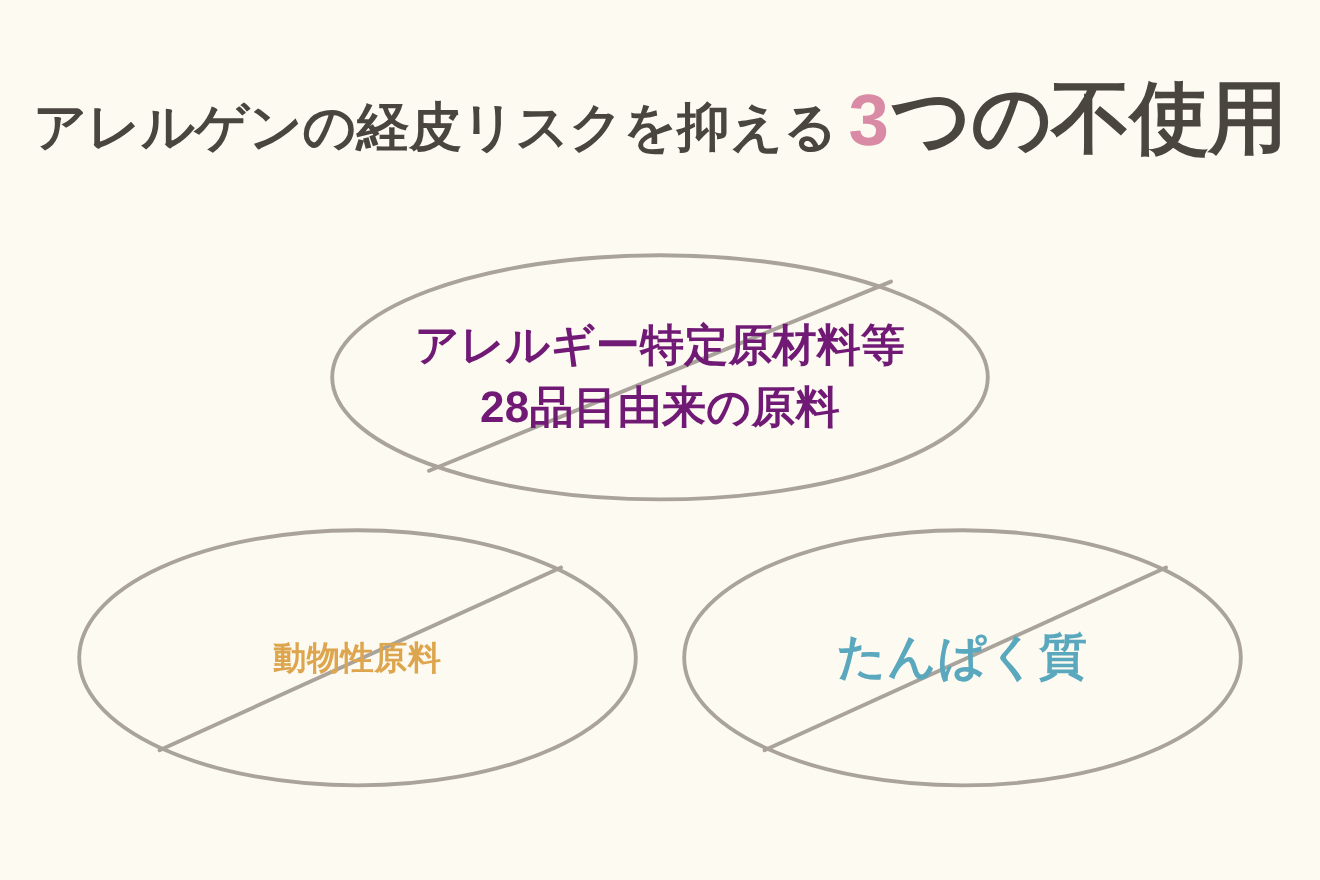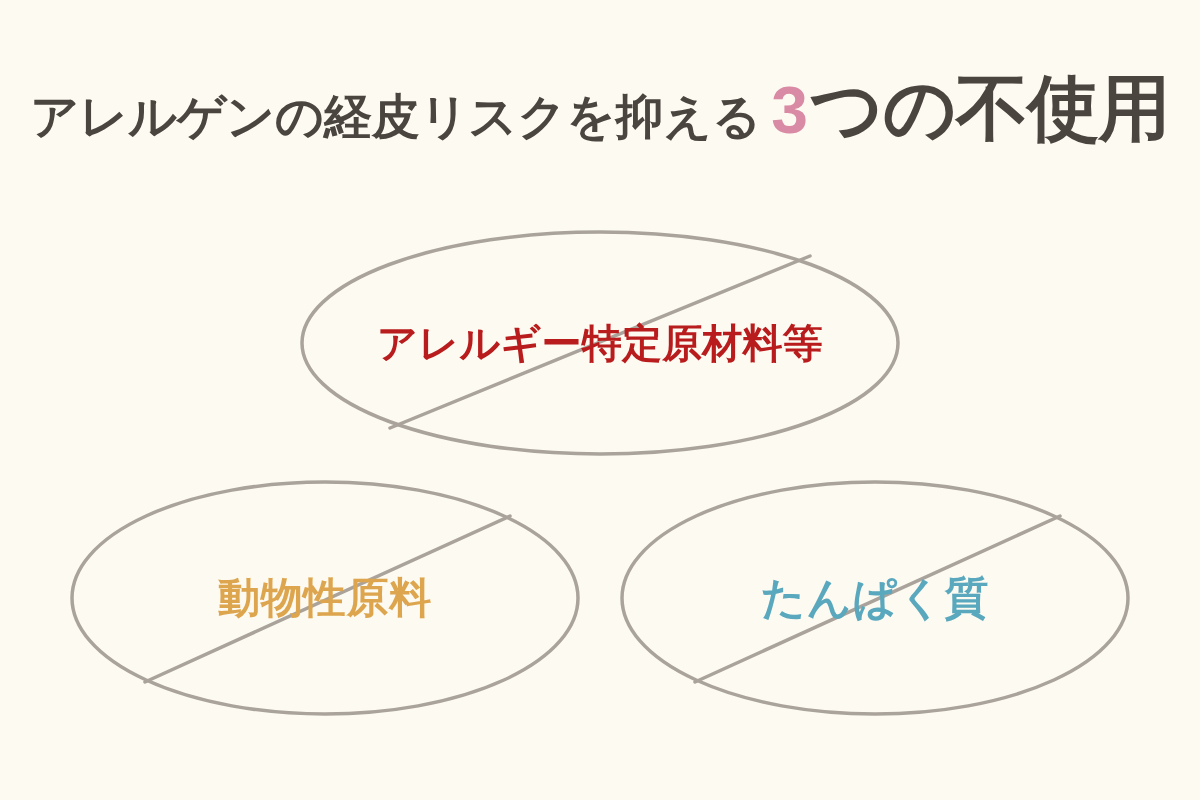--- a/index.html
+++ b/index.html
@@ -79,36 +79,36 @@
   .ellipse-label .line { display: block; }
 
   
   #group-allergen {
     left: 300px;
     top: 230px;
     width: 600px;
     height: 226px;
   }
   #group-allergen .ellipse-label {
-    color: #b91c1c;
+    color: #701a75;
     font-size: 40px;
     line-height: 1.42;
     letter-spacing: 0.005em;
   }
 
   
   #group-animal {
     left: 70px;
     top: 480px;
     width: 510px;
     height: 236px;
   }
   #group-animal .ellipse-label {
     color: #dda64e;
-    font-size: 42px;
+    font-size: 30px;
     line-height: 1.3;
     letter-spacing: 0.02em;
   }
 
   
   #group-protein {
     left: 620px;
     top: 480px;
     width: 510px;
     height: 236px;
@@ -129,20 +129,21 @@
     <span class="lead">アレルゲンの経皮リスクを抑える</span><span class="count">3</span><span class="tail">つの不使用</span>
   </div>
 
   <div class="ellipse-group" id="group-allergen">
     <svg width="600" height="226" viewBox="0 0 600 226" xmlns="http://www.w3.org/2000/svg" aria-hidden="true">
       <ellipse cx="300" cy="113" rx="298" ry="111" fill="none" stroke="#a9a39b" stroke-width="3.5"></ellipse>
       <line x1="90" y1="198" x2="510" y2="26" stroke="#a9a39b" stroke-width="3.5" stroke-linecap="round"></line>
     </svg>
     <div class="ellipse-label">
       <span class="line">アレルギー特定原材料等</span>
+      <span class="line">28品目由来の原料</span>
     </div>
   </div>
 
   <div class="ellipse-group" id="group-animal">
     <svg width="510" height="236" viewBox="0 0 510 236" xmlns="http://www.w3.org/2000/svg" aria-hidden="true">
       <ellipse cx="255" cy="118" rx="253" ry="116" fill="none" stroke="#a9a39b" stroke-width="3.5"></ellipse>
       <line x1="75" y1="202" x2="440" y2="36" stroke="#a9a39b" stroke-width="3.5" stroke-linecap="round"></line>
     </svg>
     <div class="ellipse-label">
       <span class="line">動物性原料</span>

